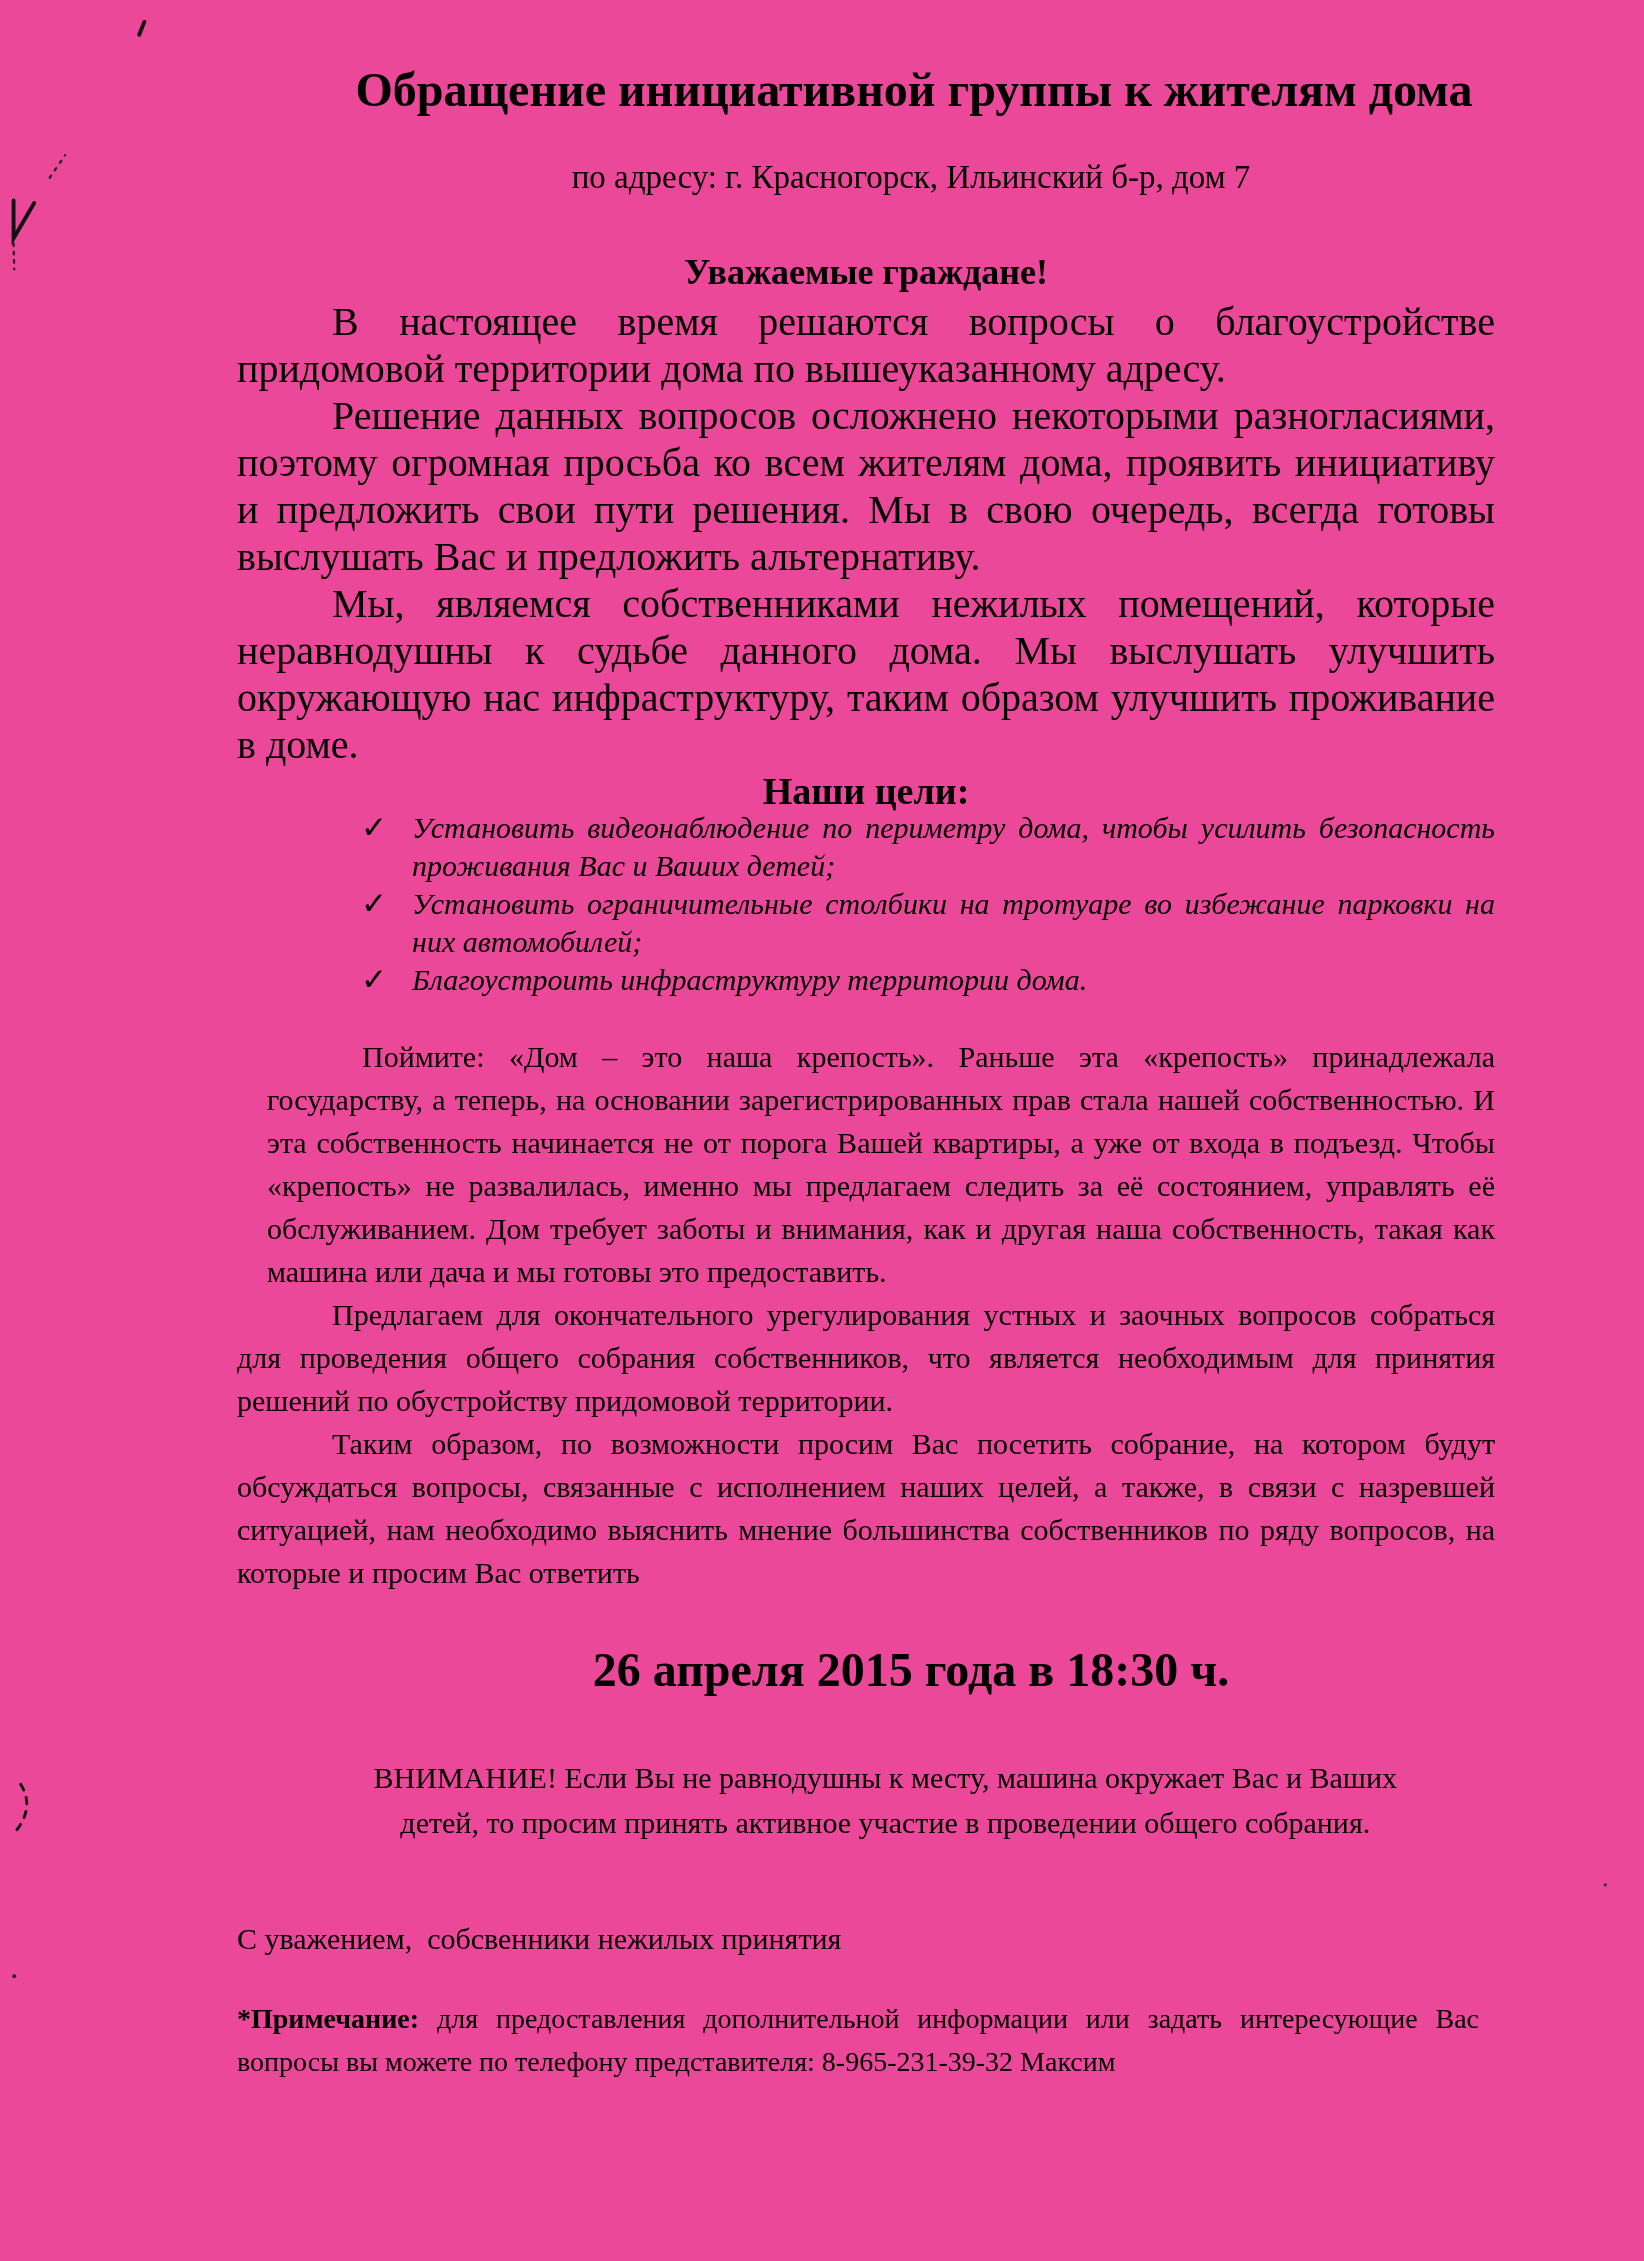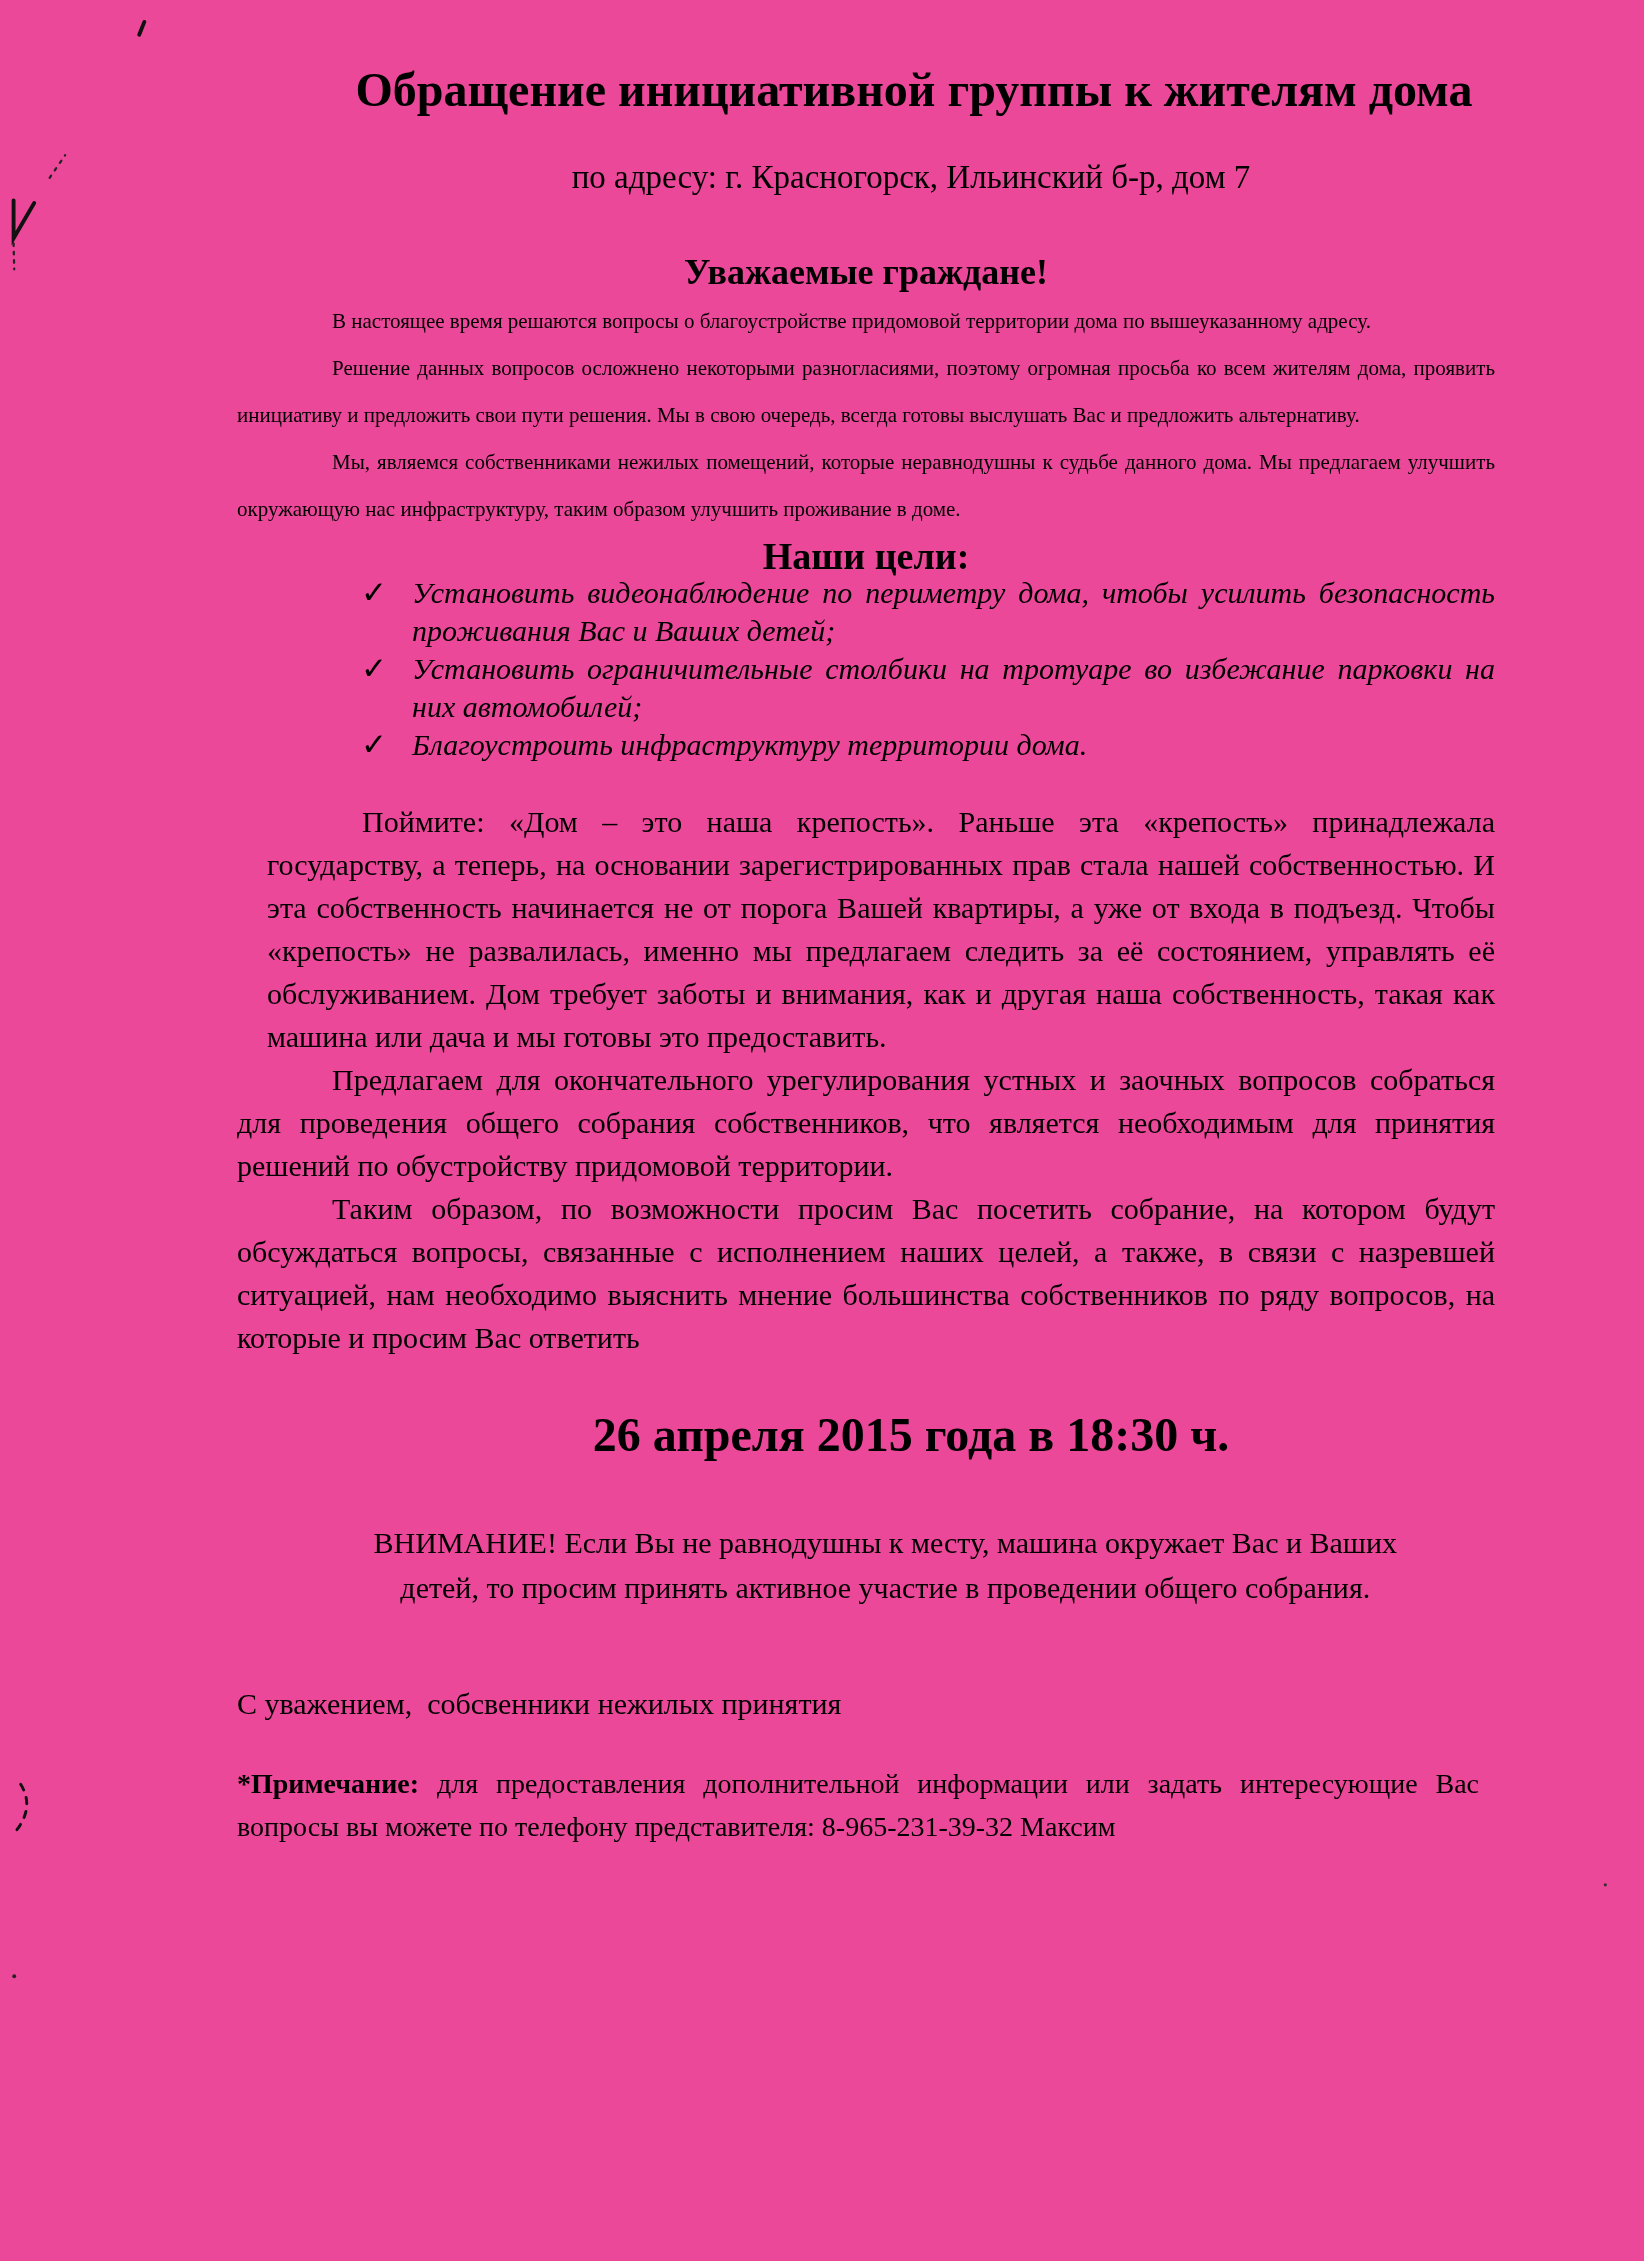--- a/index.html
+++ b/index.html
@@ -35,21 +35,21 @@
   }
   .greeting {
     margin: 58px 0 0 0;
     font-size: 36px;
     line-height: 36px;
     font-weight: 700;
     text-align: center;
   }
   .p-intro {
     margin: 0;
-    font-size: 21px;
+    font-size: 40px;
     line-height: 47px;
     text-align: justify;
     text-indent: 95px;
   }
   .p-intro.first { margin-top: 7.7px; }
   .goals-heading {
     margin: 6.4px 0 0 0;
     font-size: 38px;
     line-height: 35px;
     font-weight: 700;
@@ -123,21 +123,21 @@
   <div class="content">
 
     <h1 class="title">Обращение инициативной группы к жителям дома</h1>
 
     <div class="subtitle">по адресу: г. Красногорск, Ильинский б-р, дом 7</div>
 
     <div class="greeting">Уважаемые граждане!</div>
 
     <p class="p-intro first">В настоящее время решаются вопросы о благоустройстве придомовой территории дома по вышеуказанному адресу.</p>
     <p class="p-intro">Решение данных вопросов осложнено некоторыми разногласиями, поэтому огромная просьба ко всем жителям дома, проявить инициативу и предложить свои пути решения. Мы в свою очередь, всегда готовы выслушать Вас и предложить альтернативу.</p>
-    <p class="p-intro">Мы, являемся собственниками нежилых помещений, которые неравнодушны к судьбе данного дома. Мы предлагаем улучшить окружающую нас инфраструктуру, таким образом улучшить проживание в доме.</p>
+    <p class="p-intro">Мы, являемся собственниками нежилых помещений, которые неравнодушны к судьбе данного дома. Мы выслушать улучшить окружающую нас инфраструктуру, таким образом улучшить проживание в доме.</p>
 
     <div class="goals-heading">Наши цели:</div>
 
     <div class="goals">
       <div class="goal">
         <span class="check">✓</span>
         <span>Установить видеонаблюдение по периметру дома, чтобы усилить безопасность проживания Вас и Ваших детей;</span>
       </div>
       <div class="goal">
         <span class="check">✓</span>

